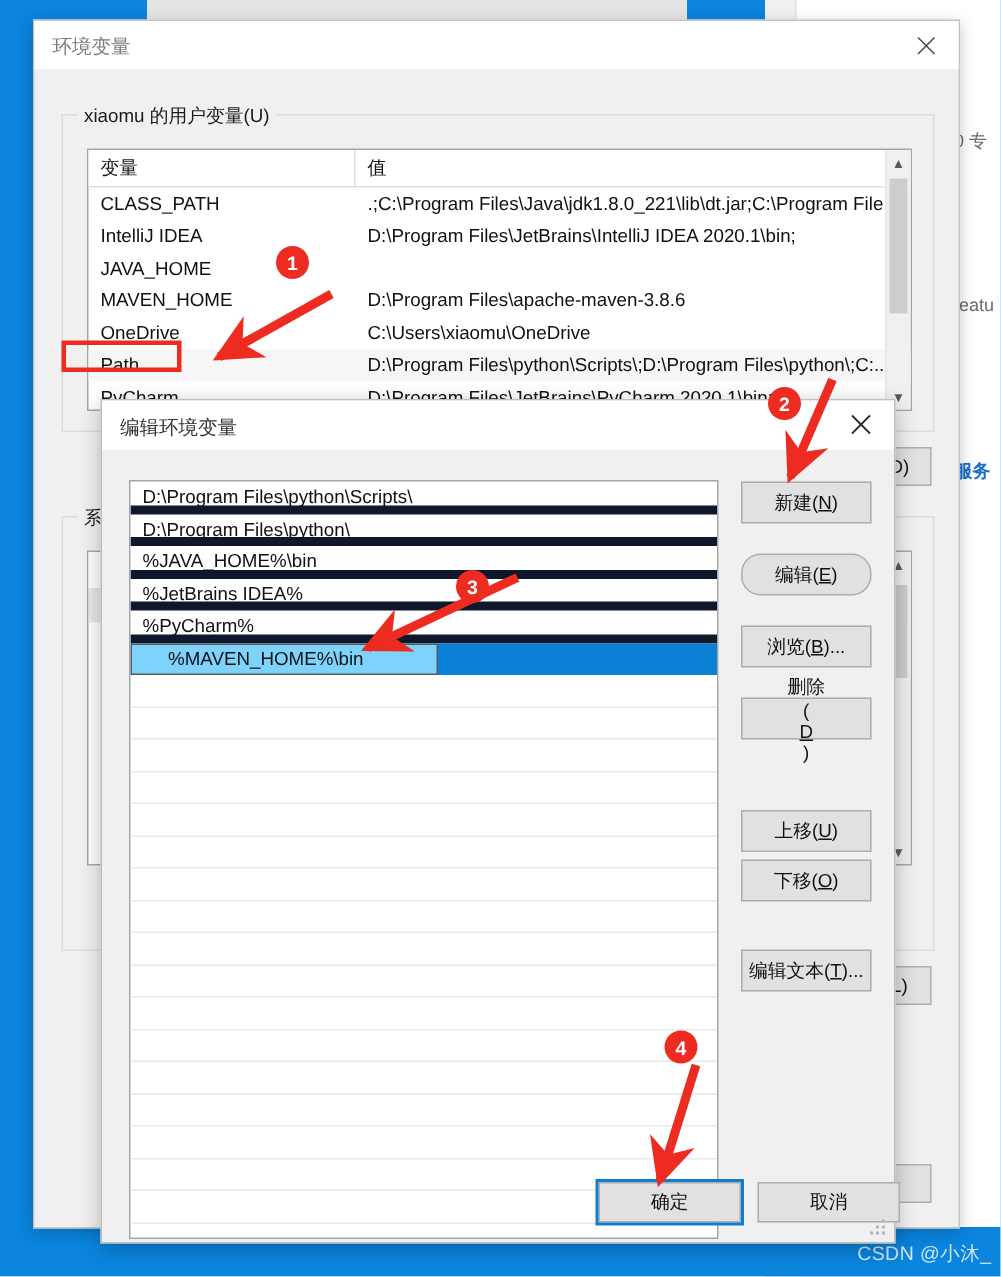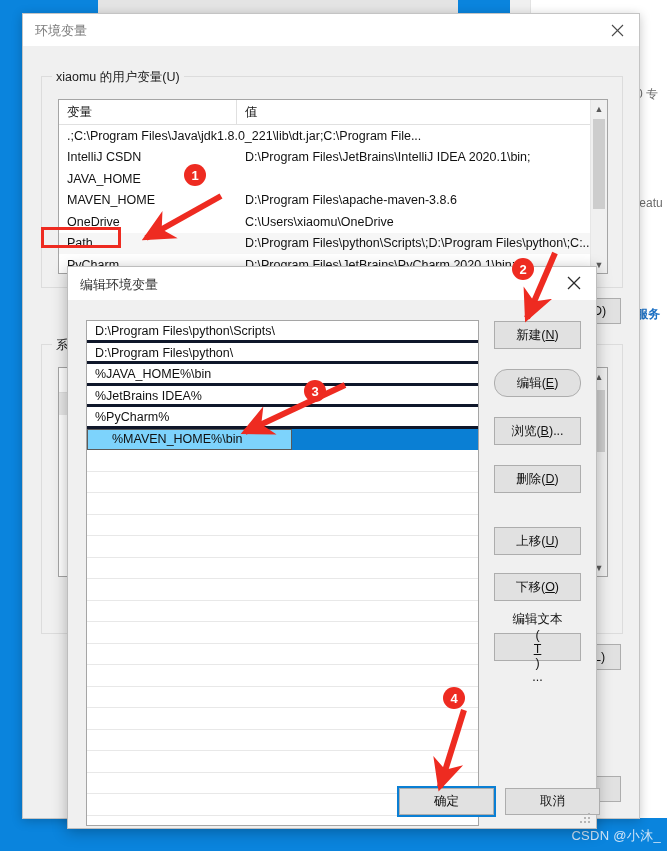--- a/index.html
+++ b/index.html
@@ -204,21 +204,21 @@
     background: #ffffff;
     border: 1px solid #a5a5a5;
     overflow: hidden;
   }
   .el-row {
     height: 21.5px;
     font-size: 12.5px;
     color: #111;
     line-height: 21.5px;
     padding-left: 8px;
-    border-bottom: 3px solid #0f172a;
+    border-bottom: 6px solid #0f172a;
     white-space: nowrap;
   }
   .el-row.selected {
     background: #0a7fd4;
     color: #ffffff;
     padding-left: 0;
     border-bottom: none;
     position: relative;
   }
   .el-row.selected .editbox {
@@ -237,24 +237,24 @@
 
   
   #edit-dialog .side-btn {
     position: absolute;
     left: 426px;
     width: 87px; height: 28px;
   }
   #btn-new     { top: 54px; }
   #btn-edit    { top: 102px; border-radius: 13px; }
   #btn-browse  { top: 150px; }
-  #btn-delete  { top: 198px; }
-  #btn-up      { top: 260px; }
+  #btn-delete  { top: 198px; flex-direction: column; }
+  #btn-up      { top: 273px; }
   #btn-down    { top: 306px; }
-  #btn-edittxt { top: 366px; flex-direction: column; }
+  #btn-edittxt { top: 366px; }
 
   #edit-ok {
     position: absolute; left: 331px; top: 521px;
     width: 95px; height: 27px;
     background: #e1e1e1;
     border: 1px solid #adadad;
     outline: 2px solid #0a7fd4;
     outline-offset: 0px;
   }
   #edit-cancel {
@@ -321,24 +321,25 @@
   <div class="groupbox" id="user-group">
     <div class="gb-legend">xiaomu 的用户变量(U)</div>
 
     <div class="listview" id="user-list">
       <div class="lv-header">
         <div class="col col-var">变量</div>
         <div class="col col-val">值</div>
       </div>
 
       <div class="lv-row">
+        <div class="cell c1">CLASS_PATH</div>
         <div class="cell c2">.;C:\Program Files\Java\jdk1.8.0_221\lib\dt.jar;C:\Program File...</div>
       </div>
       <div class="lv-row">
-        <div class="cell c1">IntelliJ CSDN</div>
+        <div class="cell c1">IntelliJ IDEA</div>
         <div class="cell c2">D:\Program Files\JetBrains\IntelliJ IDEA 2020.1\bin;</div>
       </div>
       <div class="lv-row">
         <div class="cell c1">JAVA_HOME</div>
       </div>
       <div class="lv-row">
         <div class="cell c1">MAVEN_HOME</div>
         <div class="cell c2">D:\Program Files\apache-maven-3.8.6</div>
       </div>
       <div class="lv-row">

